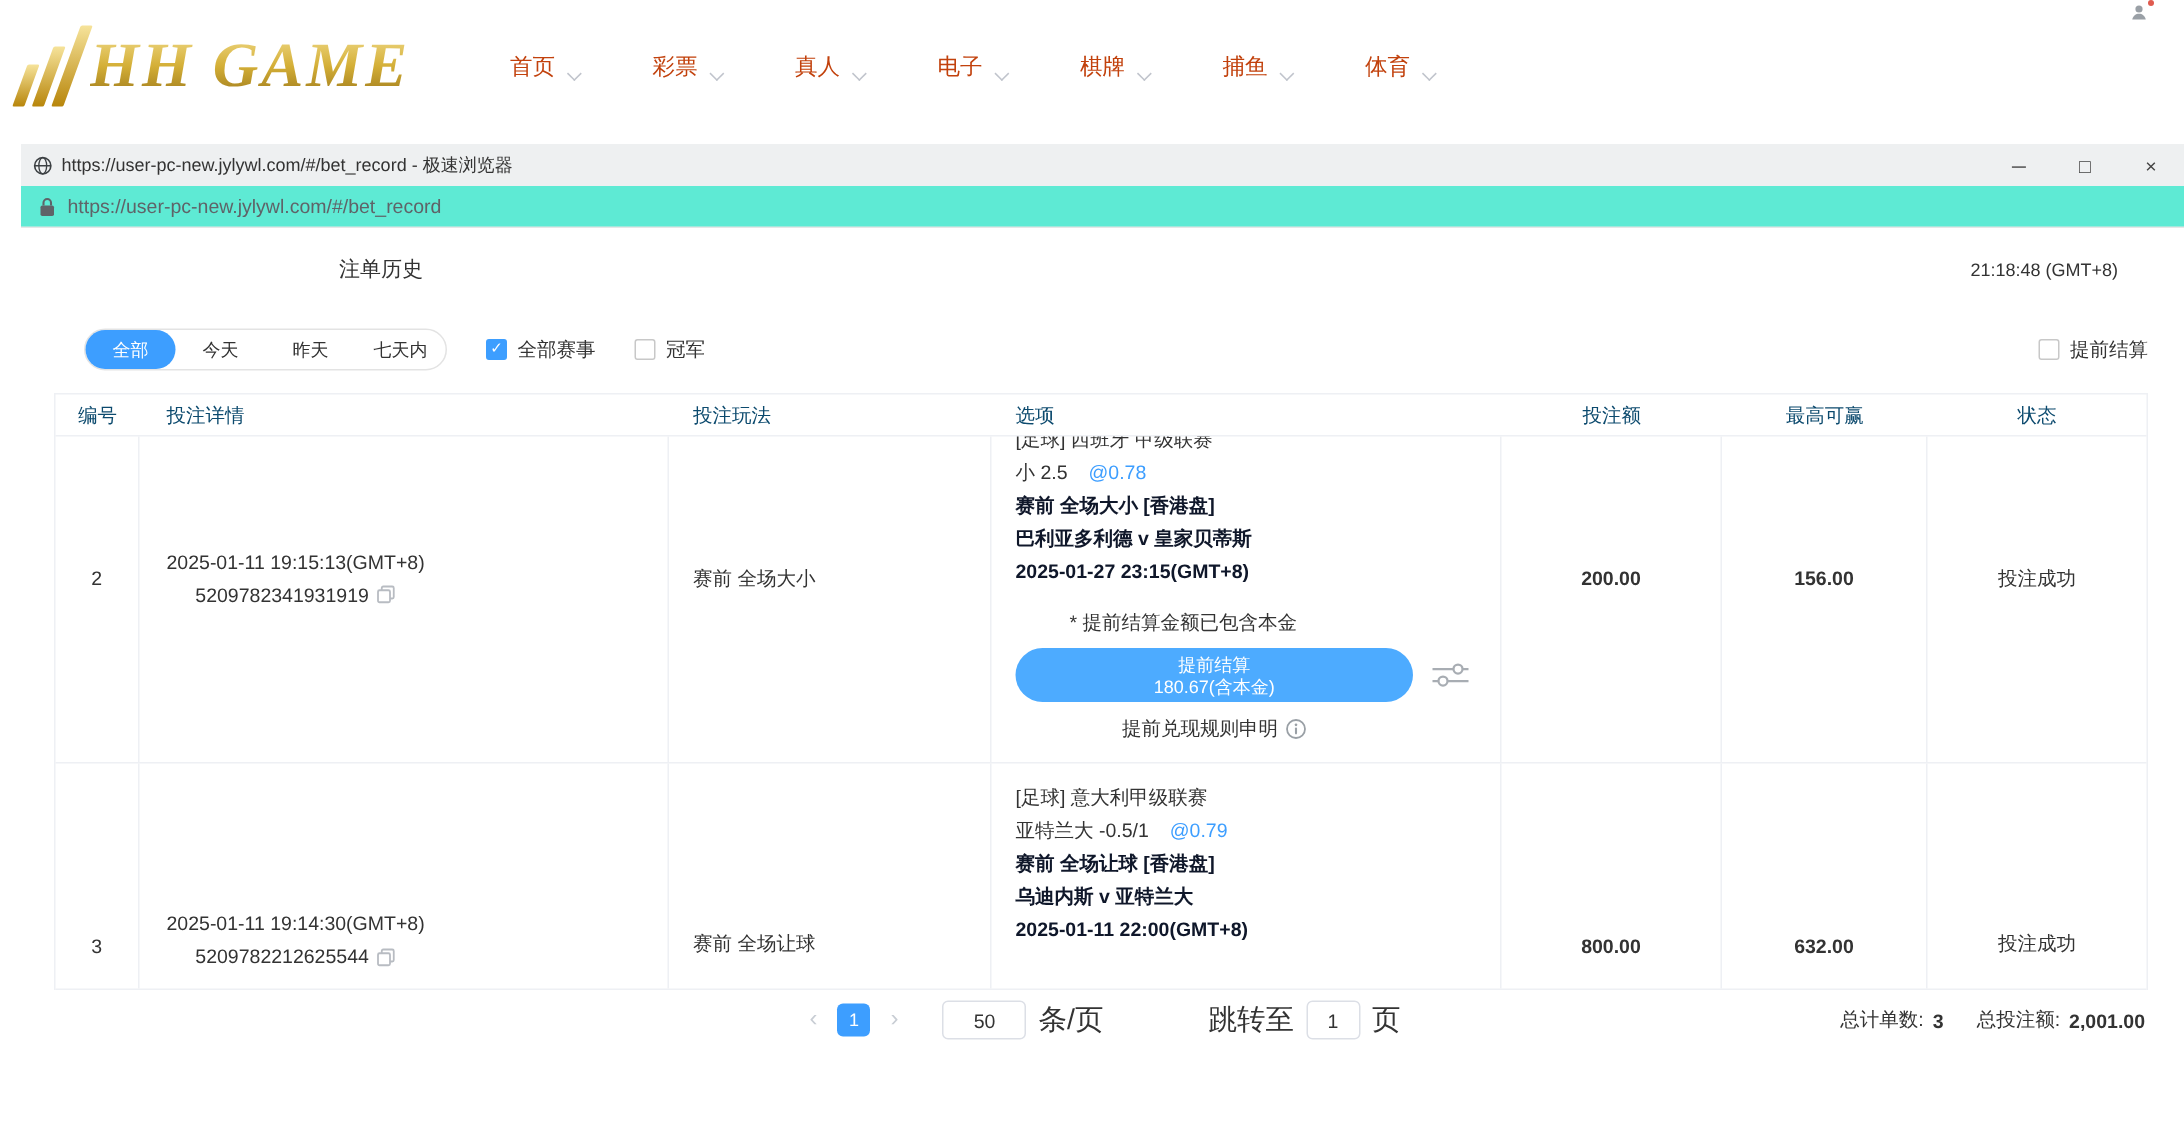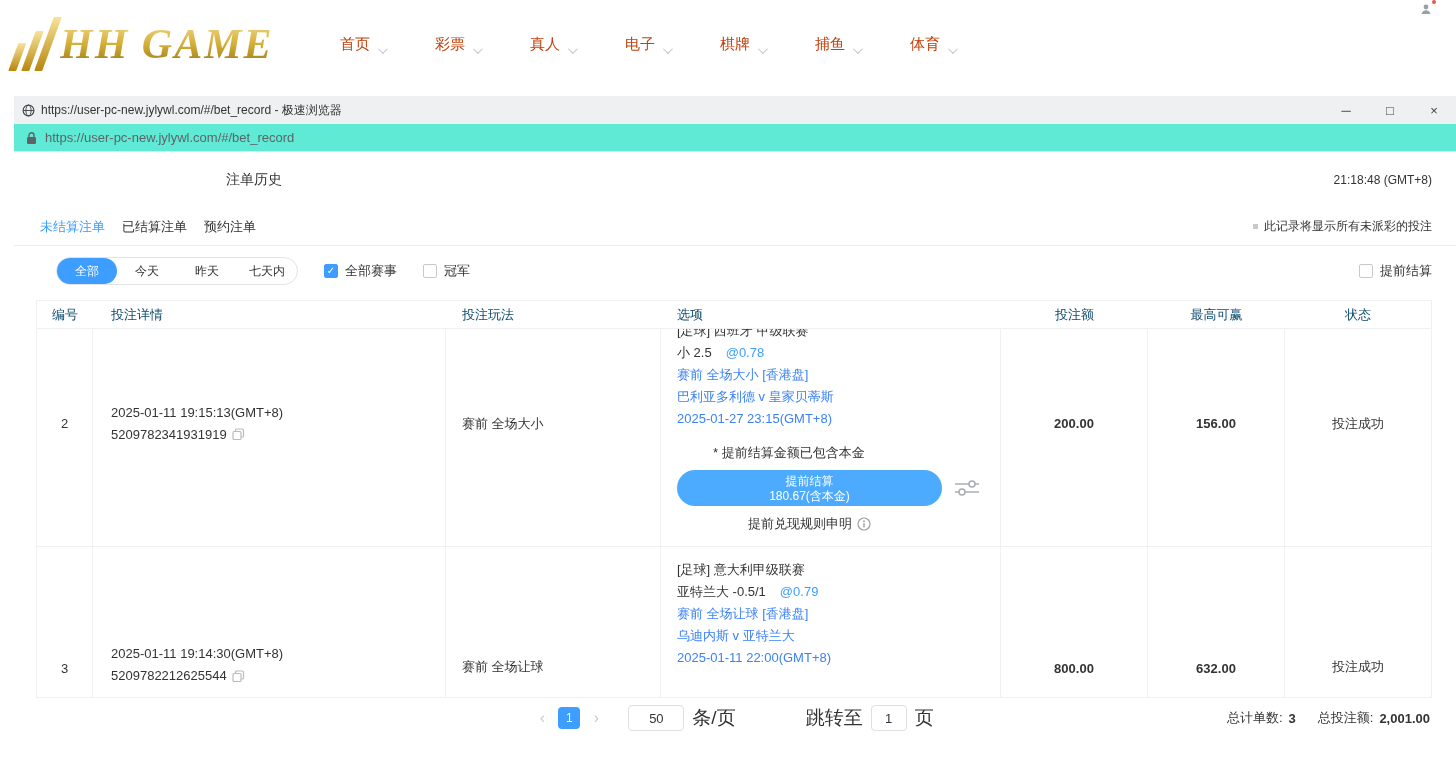--- a/index.html
+++ b/index.html
@@ -35,21 +35,21 @@
   .titlebar .globe { margin-right:6px; display:flex; }
   .win-controls { margin-left:auto; display:flex; height:28px; }
   .win-btn { width:44px; height:28px; display:flex; align-items:center; justify-content:center; font-size:13px; color:#444; cursor:pointer; }
   .addressbar { height:28px; display:flex; align-items:center; padding-left:12px; border-bottom:1px solid #e6e6e6; font-size:13px; color:#5f6368; background:#5eead4; }
   .addressbar .lock { margin-right:8px; display:flex; }
 
   
   .content { height:608px; background:#fff; }
   .page-head { height:56px; display:flex; align-items:center; }
   .page-title { margin-left:212px; font-size:14px; color:#333; }
-  .clock { margin-left:auto; margin-right:24px; font-size:12px; color:#333; }
+  .clock { margin-left:auto; margin-right:44px; font-size:12px; color:#333; }
 
   .tabs-row { height:38px; display:flex; align-items:center; padding:0 24px 0 26px; border-bottom:1px solid #ececec; }
   .tab { font-size:13px; color:#333; margin-right:17px; cursor:pointer; }
   .tab.active { color:#3d9eff; }
   .note { margin-left:auto; font-size:12px; color:#333; display:flex; align-items:center; gap:6px; }
   .note .sq { width:5px; height:5px; background:#c9c9c9; display:inline-block; }
 
   .filter-row { height:49px; display:flex; align-items:center; padding:0 24px 0 42px; }
   .segment { display:flex; align-items:center; border:1px solid #e3e3e3; border-radius:15px; height:28px; }
   .seg-item { width:60px; text-align:center; font-size:12px; color:#333; line-height:26px; cursor:pointer; border-radius:14px; }
@@ -74,33 +74,33 @@
   .trow .cell { border-right:1px solid #eef0f4; }
   .trow .cell:last-child { border-right:none; }
   .row-2 { height:218px; }
   .row-3 { height:151px; }
   .vcell { display:flex; align-items:center; }
   .vcell.hc { justify-content:center; }
   .nudge { position:relative; top:-14px; }
   .bcell { display:flex; align-items:flex-end; padding-bottom:21px; }
   .bcell.hc { justify-content:center; }
   .detail-line { line-height:22px; color:#333; white-space:nowrap; }
-  .detail-order { display:flex; align-items:center; gap:5px; }
+  .detail-order { display:flex; align-items:center; gap:5px;justify-content:center; }
   .copy-ic { cursor:pointer; display:flex; }
   .amount-val { font-weight:700; color:#333; }
   .status-val { color:#333; }
 
   
   .optcell { overflow:hidden; padding-top:0; }
   .opt-line { line-height:22px; white-space:nowrap; }
   .opt-league { color:#333; }
   .opt-league.clipped { margin-top:-9px; }
   .opt-pick { color:#333; }
   .opt-pick .odds { color:#3d9eff; margin-left:14px; }
-  .opt-sub { color:#3b82f6; }
+  .opt-sub { color:#0f172a;font-weight:bold; }
   .optcell.pad-top { padding-top:12px; }
   .early-note { margin-top:15px; font-size:13px; color:#333; line-height:16px;margin-left:36px; }
   .early-row { margin-top:9px; display:flex; align-items:center; gap:12px; }
   .early-btn { width:265px; height:36px; border:none; border-radius:18px; background:#4dabff; color:#fff;
                display:flex; flex-direction:column; align-items:center; justify-content:center; gap:1px;
                font-size:12px; line-height:14px; cursor:pointer; font-family:inherit; }
   .slider-ic { cursor:pointer; display:flex; }
   .early-rule { margin-top:9px; width:265px; display:flex; align-items:center; justify-content:center; gap:5px; font-size:13px; color:#333; }
   .info-ic { display:flex; cursor:pointer; }
 
@@ -198,29 +198,20 @@
     <span>https://user-pc-new.jylywl.com/#/bet_record</span>
   </div>
 
   <div class="content">
 
     <div class="page-head">
       <span class="page-title">注单历史</span>
       <span class="clock">21:18:48 (GMT+8)</span>
     </div>
 
-    <div class="tabs-row">
-      <span class="tab active">未结算注单</span>
-      <span class="tab">已结算注单</span>
-      <span class="tab">预约注单</span>
-      <span class="note">
-        <span class="sq"></span>
-        <span>此记录将显示所有未派彩的投注</span>
-      </span>
-    </div>
 
     <div class="filter-row">
       <div class="segment">
         <span class="seg-item active">全部</span>
         <span class="seg-item">今天</span>
         <span class="seg-item">昨天</span>
         <span class="seg-item">七天内</span>
       </div>
       <label class="cb checked">
         <span class="box">✓</span>

